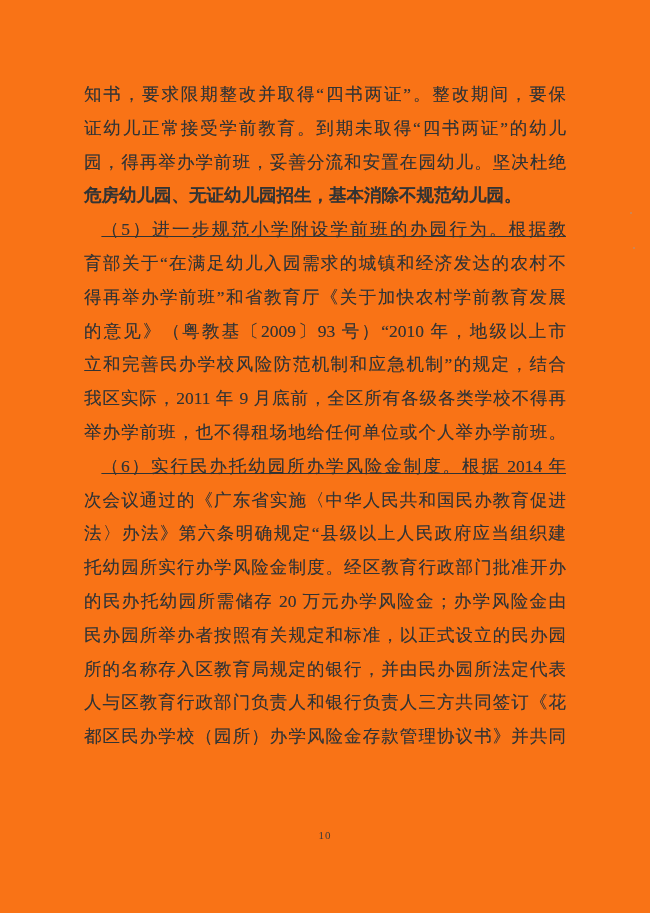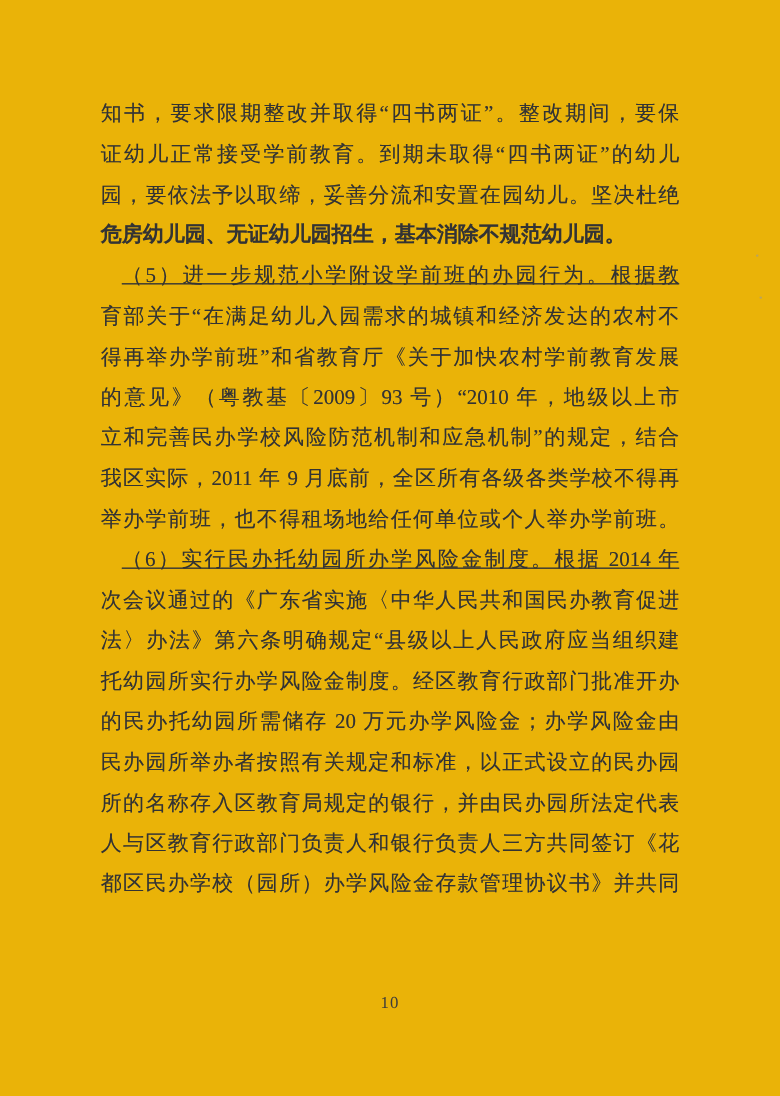--- a/index.html
+++ b/index.html
@@ -11,21 +11,21 @@
     height: 913px;
     background: #fcfcfc;
     font-family: "Liberation Serif", "DejaVu Serif", serif;
     color: #333;
     position: relative;
     overflow: hidden;
   }
   .page {
     position: absolute;
     inset: 0;
-    background: #eab308;
+    background: #f97316;
   }
   .text-block {
     position: absolute;
     left: 84px;
     top: 78px;
     width: 482px;
   }
   .line {
     font-size: 17.5px;
     line-height: 33.8px;
@@ -43,21 +43,21 @@
   .line.indent {
     padding-left: 17.5px;
     text-decoration: underline;
   }
   .page-number {
     position: absolute;
     top: 829px;
     left: 0;
     width: 100%;
     text-align: center;
-    font-size: 14px;
+    font-size: 11px;
     letter-spacing: 1px;
     color: #3c3c3c;
   }
   .speck {
     position: absolute;
     width: 2px;
     height: 2px;
     border-radius: 50%;
     background: #9a9a9a;
     opacity: 0.6;
@@ -65,21 +65,21 @@
   .speck.s1 { left: 630px; top: 212px; }
   .speck.s2 { left: 633px; top: 247px; }
 </style>
 </head>
 <body>
 
 <div class="page">
   <div class="text-block">
     <div class="line">知书，要求限期整改并取得“四书两证”。整改期间，要保</div>
     <div class="line">证幼儿正常接受学前教育。到期未取得“四书两证”的幼儿</div>
-    <div class="line">园，要依法予以取缔，妥善分流和安置在园幼儿。坚决杜绝</div>
+    <div class="line">园，得再举办学前班，妥善分流和安置在园幼儿。坚决杜绝</div>
     <div class="line para-end">危房幼儿园、无证幼儿园招生，基本消除不规范幼儿园。</div>
     <div class="line indent">（5）进一步规范小学附设学前班的办园行为。根据教</div>
     <div class="line">育部关于“在满足幼儿入园需求的城镇和经济发达的农村不</div>
     <div class="line">得再举办学前班”和省教育厅《关于加快农村学前教育发展</div>
     <div class="line">的意见》（粤教基〔2009〕93 号）“2010 年，地级以上市</div>
     <div class="line">立和完善民办学校风险防范机制和应急机制”的规定，结合</div>
     <div class="line">我区实际，2011 年 9 月底前，全区所有各级各类学校不得再</div>
     <div class="line">举办学前班，也不得租场地给任何单位或个人举办学前班。</div>
     <div class="line indent">（6）实行民办托幼园所办学风险金制度。根据 2014 年</div>
     <div class="line">次会议通过的《广东省实施〈中华人民共和国民办教育促进</div>

